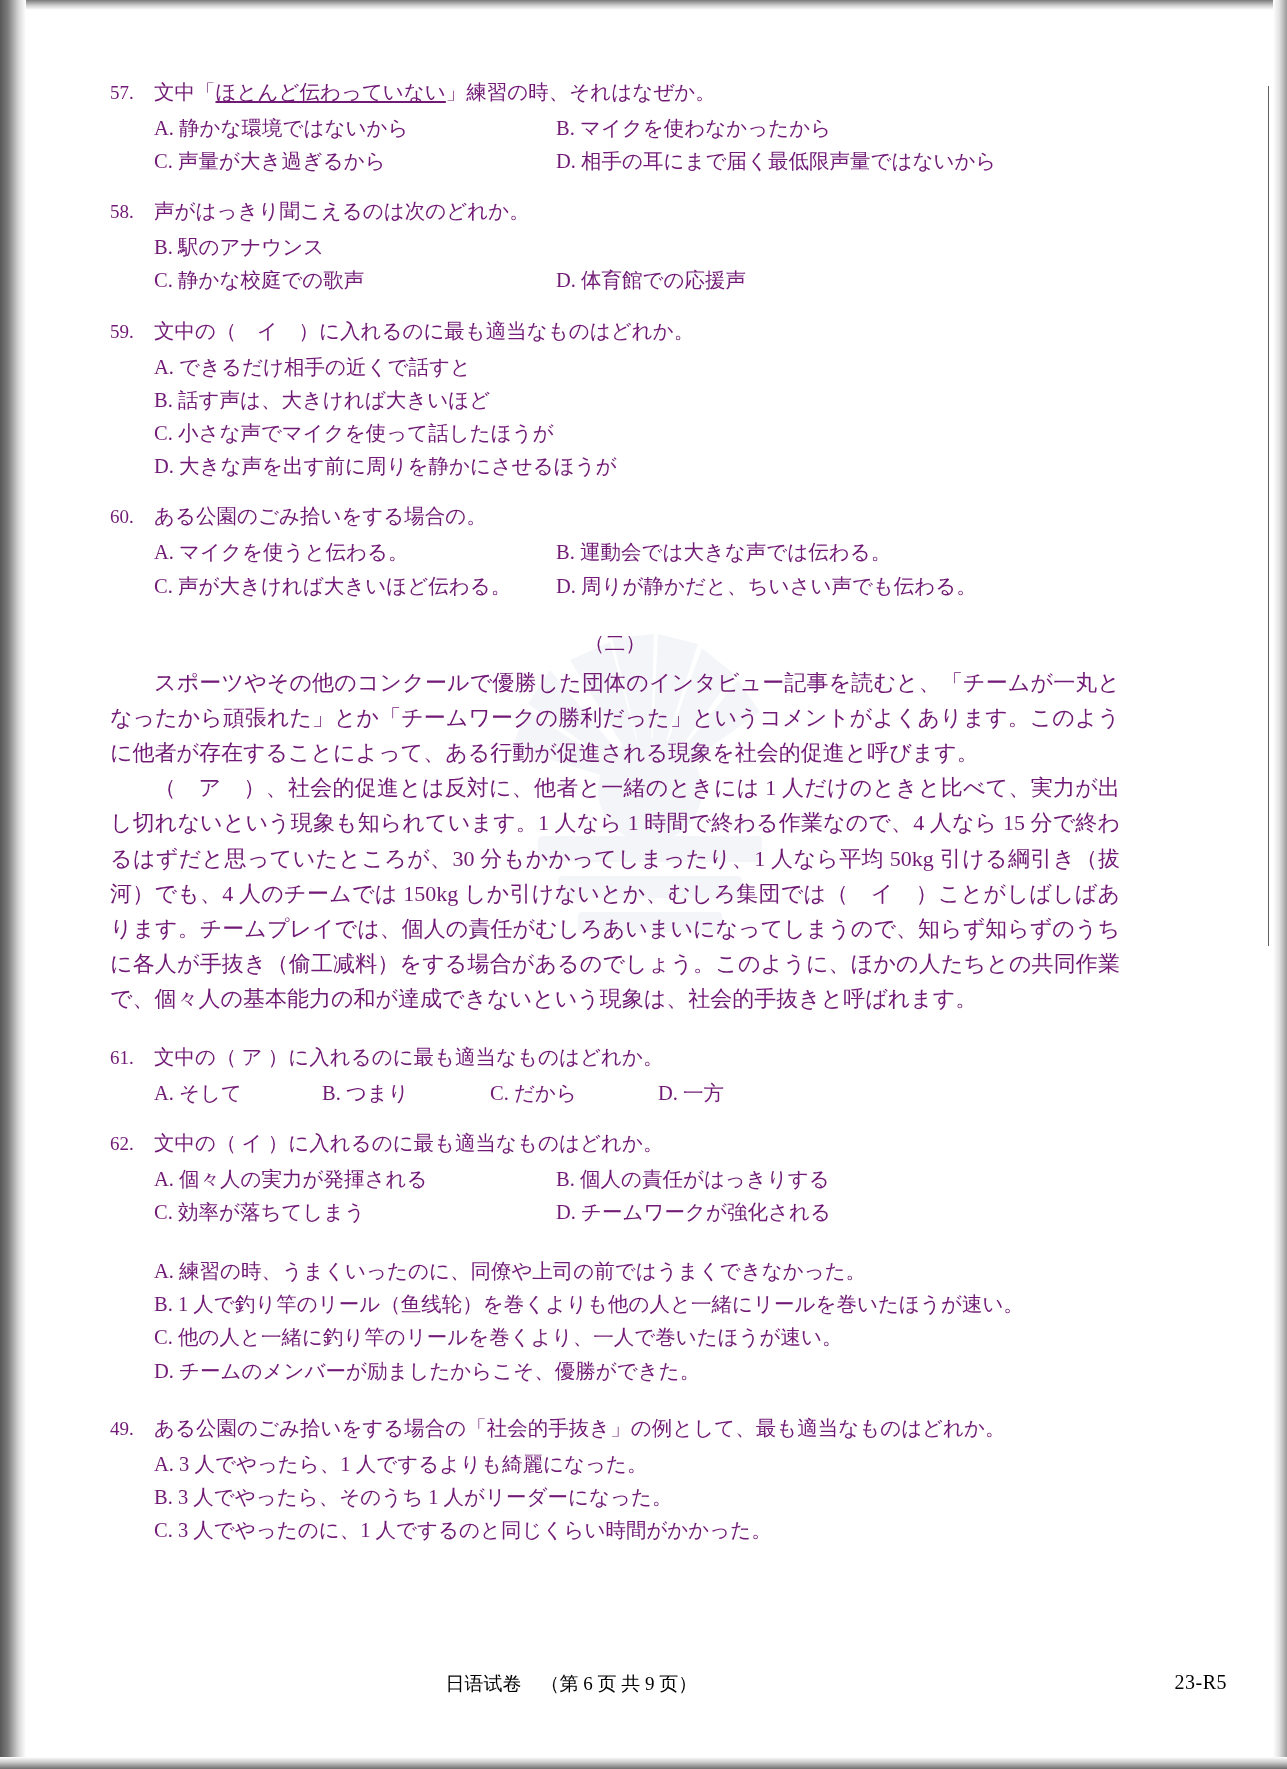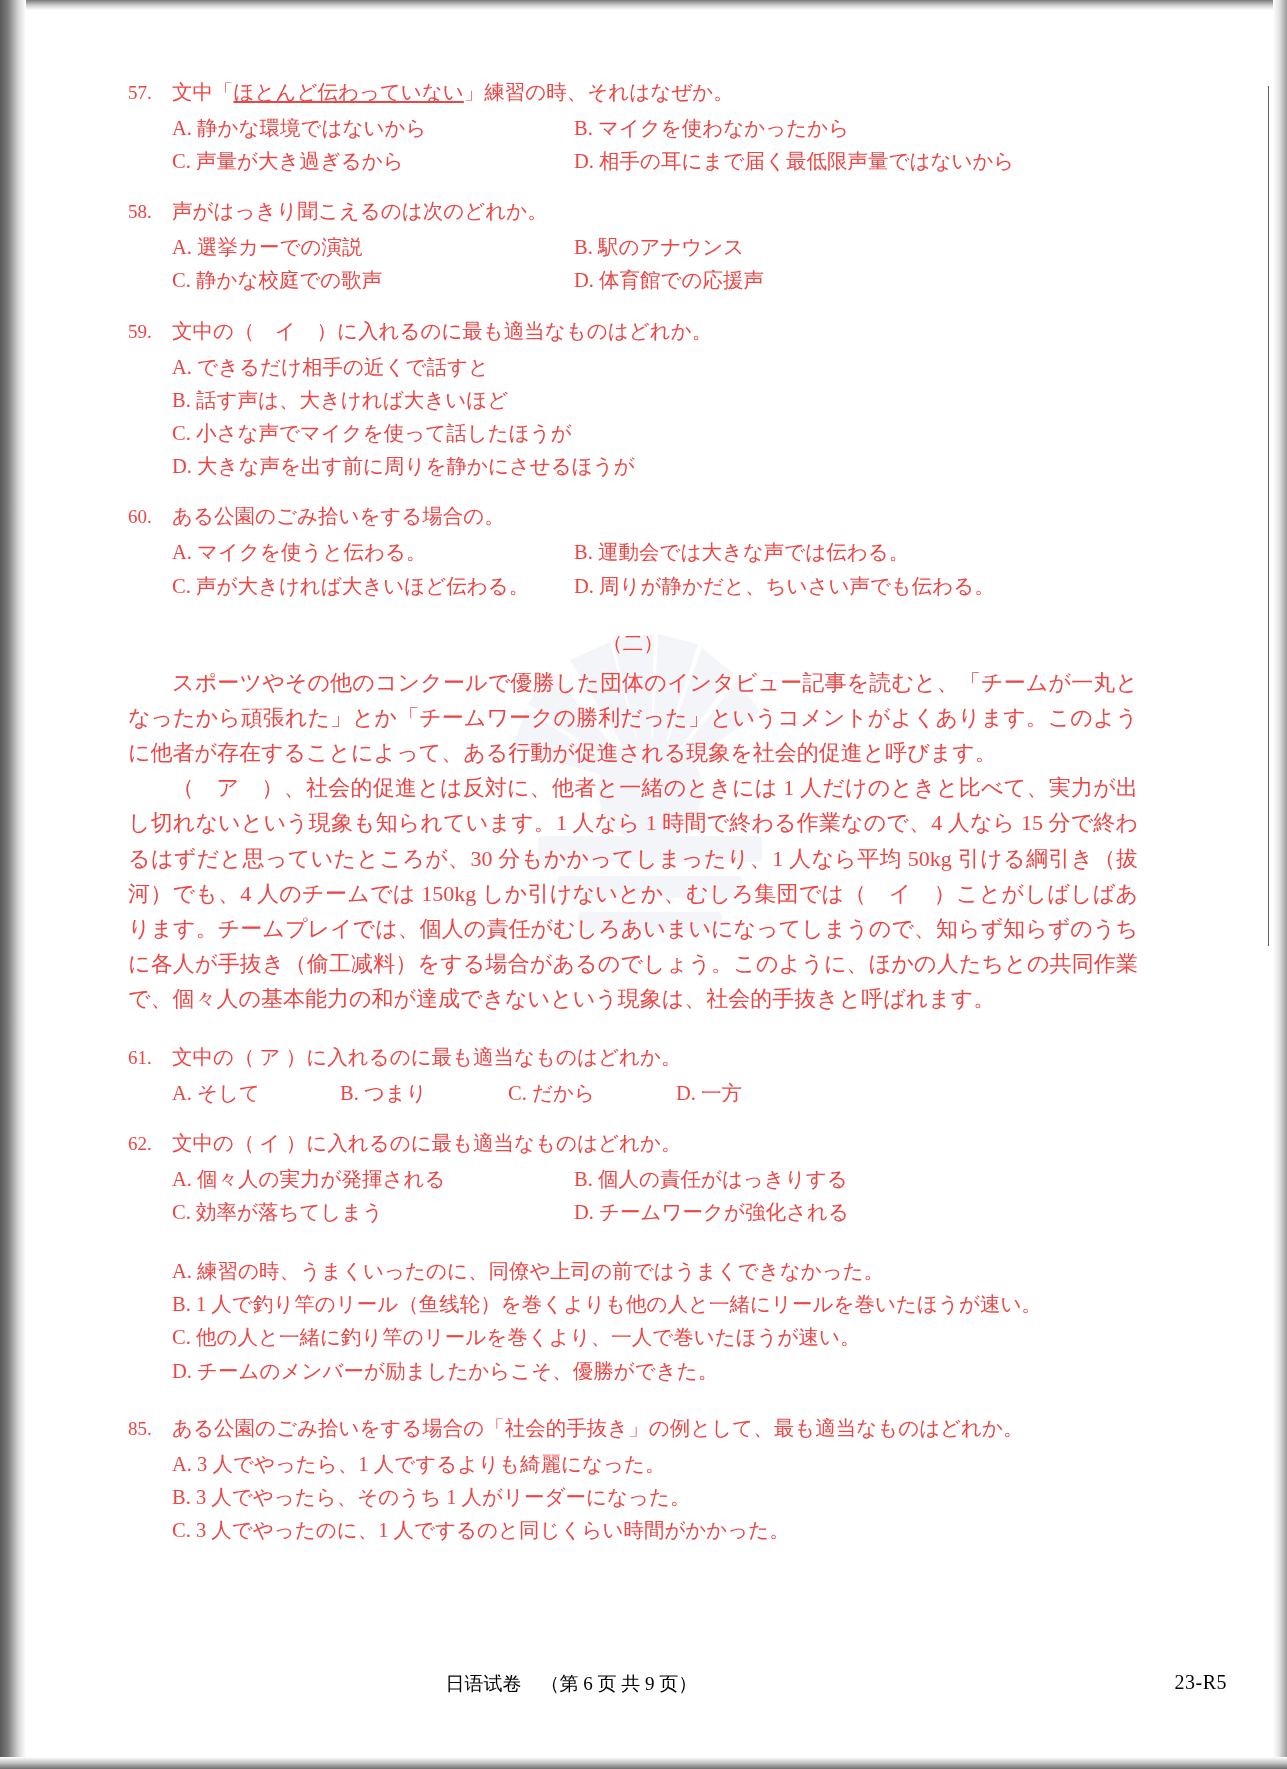--- a/index.html
+++ b/index.html
@@ -60,24 +60,24 @@
     left: 430px;
     top: 600px;
     width: 440px;
     height: 440px;
     opacity: 0.10;
     pointer-events: none;
   }
 
   .content {
     position: absolute;
-    left: 128px;
+    left: 110px;
     top: 78px;
     width: 1010px;
-    color: #ef4444;
+    color: #701a75;
   }
 
   .q-block { margin-bottom: 19px; }
   .q-line {
     display: flex;
     align-items: baseline;
     font-size: 20.5px;
     line-height: 1.46;
     white-space: nowrap;
   }
@@ -188,21 +188,20 @@
       </div>
     </div>
 
     <div class="q-block">
       <div class="q-line">
         <span class="q-num">58.</span>
         <span class="q-stem">声がはっきり聞こえるのは次のどれか。</span>
       </div>
       <div class="opts">
         <div class="opt-row">
-          <span class="opt col1">A. 選挙カーでの演説</span>
           <span class="opt col-full">B. 駅のアナウンス</span>
         </div>
         <div class="opt-row">
           <span class="opt col1">C. 静かな校庭での歌声</span>
           <span class="opt col-full">D. 体育館での応援声</span>
         </div>
       </div>
     </div>
 
     <div class="q-block">
@@ -294,21 +293,21 @@
           <span class="opt col-full">C. 他の人と一緒に釣り竿のリールを巻くより、一人で巻いたほうが速い。</span>
         </div>
         <div class="opt-row">
           <span class="opt col-full">D. チームのメンバーが励ましたからこそ、優勝ができた。</span>
         </div>
       </div>
     </div>
 
     <div class="q-block" style="margin-top:26px">
       <div class="q-line">
-        <span class="q-num">85.</span>
+        <span class="q-num">49.</span>
         <span class="q-stem">ある公園のごみ拾いをする場合の「社会的手抜き」の例として、最も適当なものはどれか。</span>
       </div>
       <div class="opts">
         <div class="opt-row">
           <span class="opt col-full">A. 3 人でやったら、1 人でするよりも綺麗になった。</span>
         </div>
         <div class="opt-row">
           <span class="opt col-full">B. 3 人でやったら、そのうち 1 人がリーダーになった。</span>
         </div>
         <div class="opt-row">

